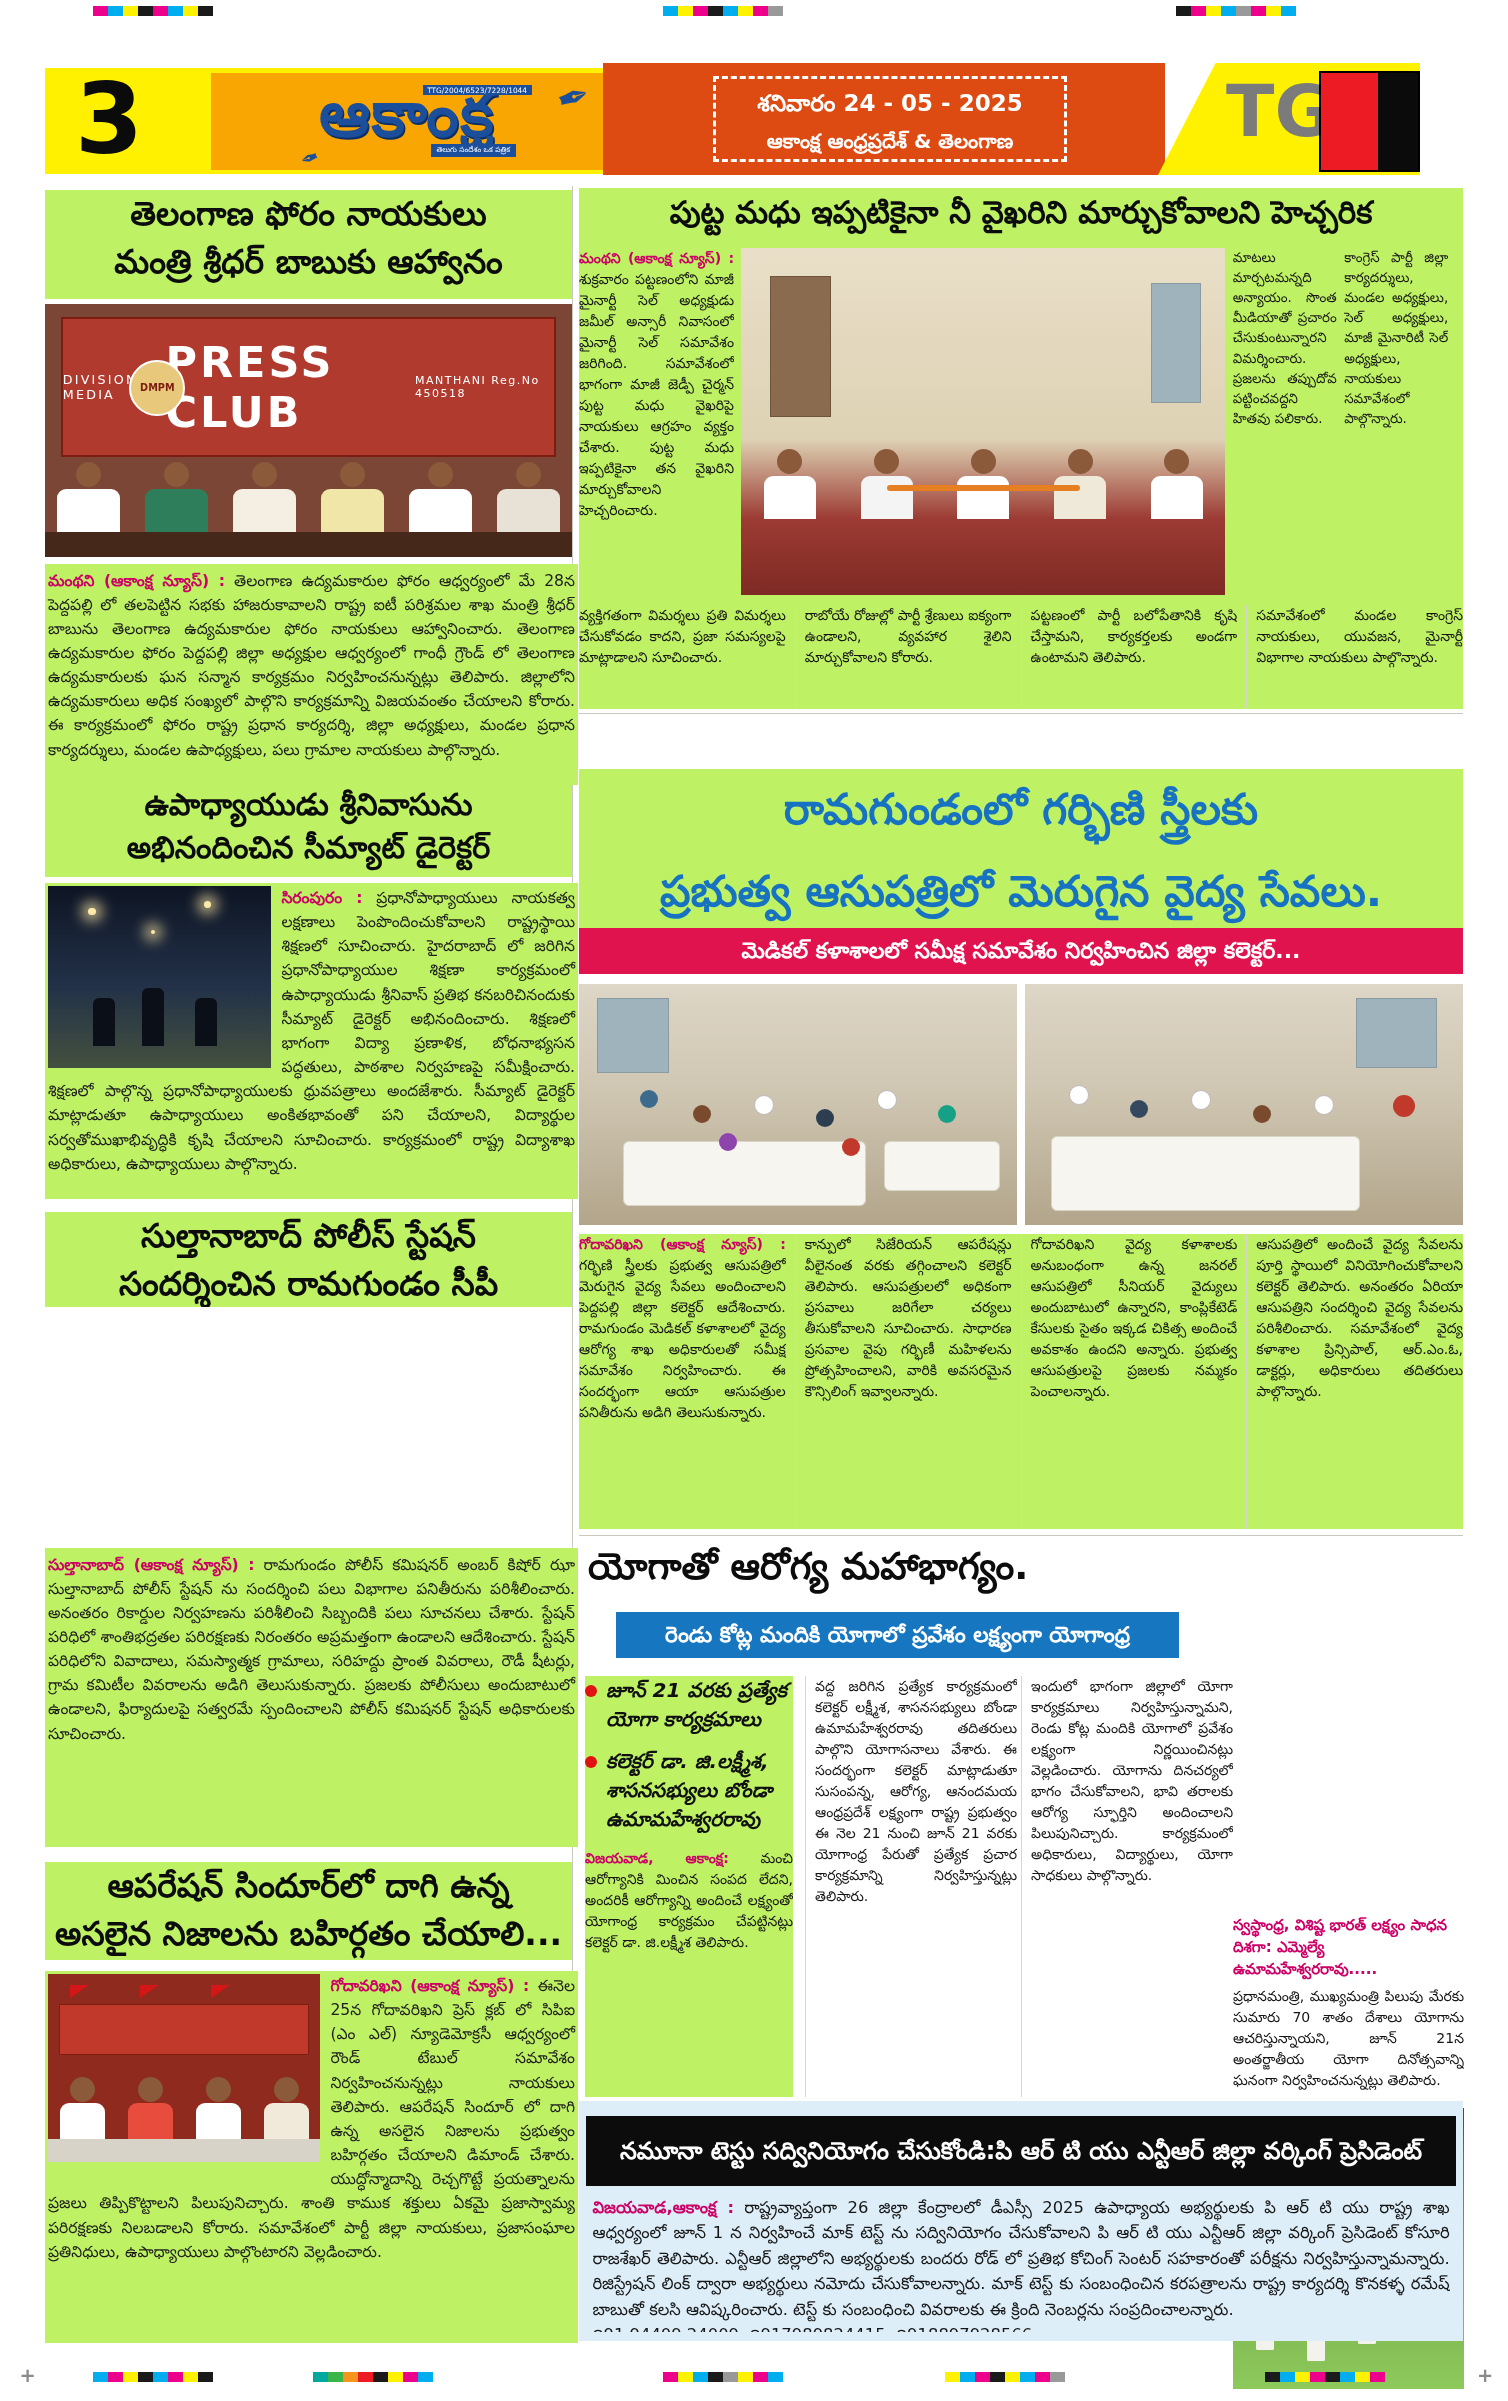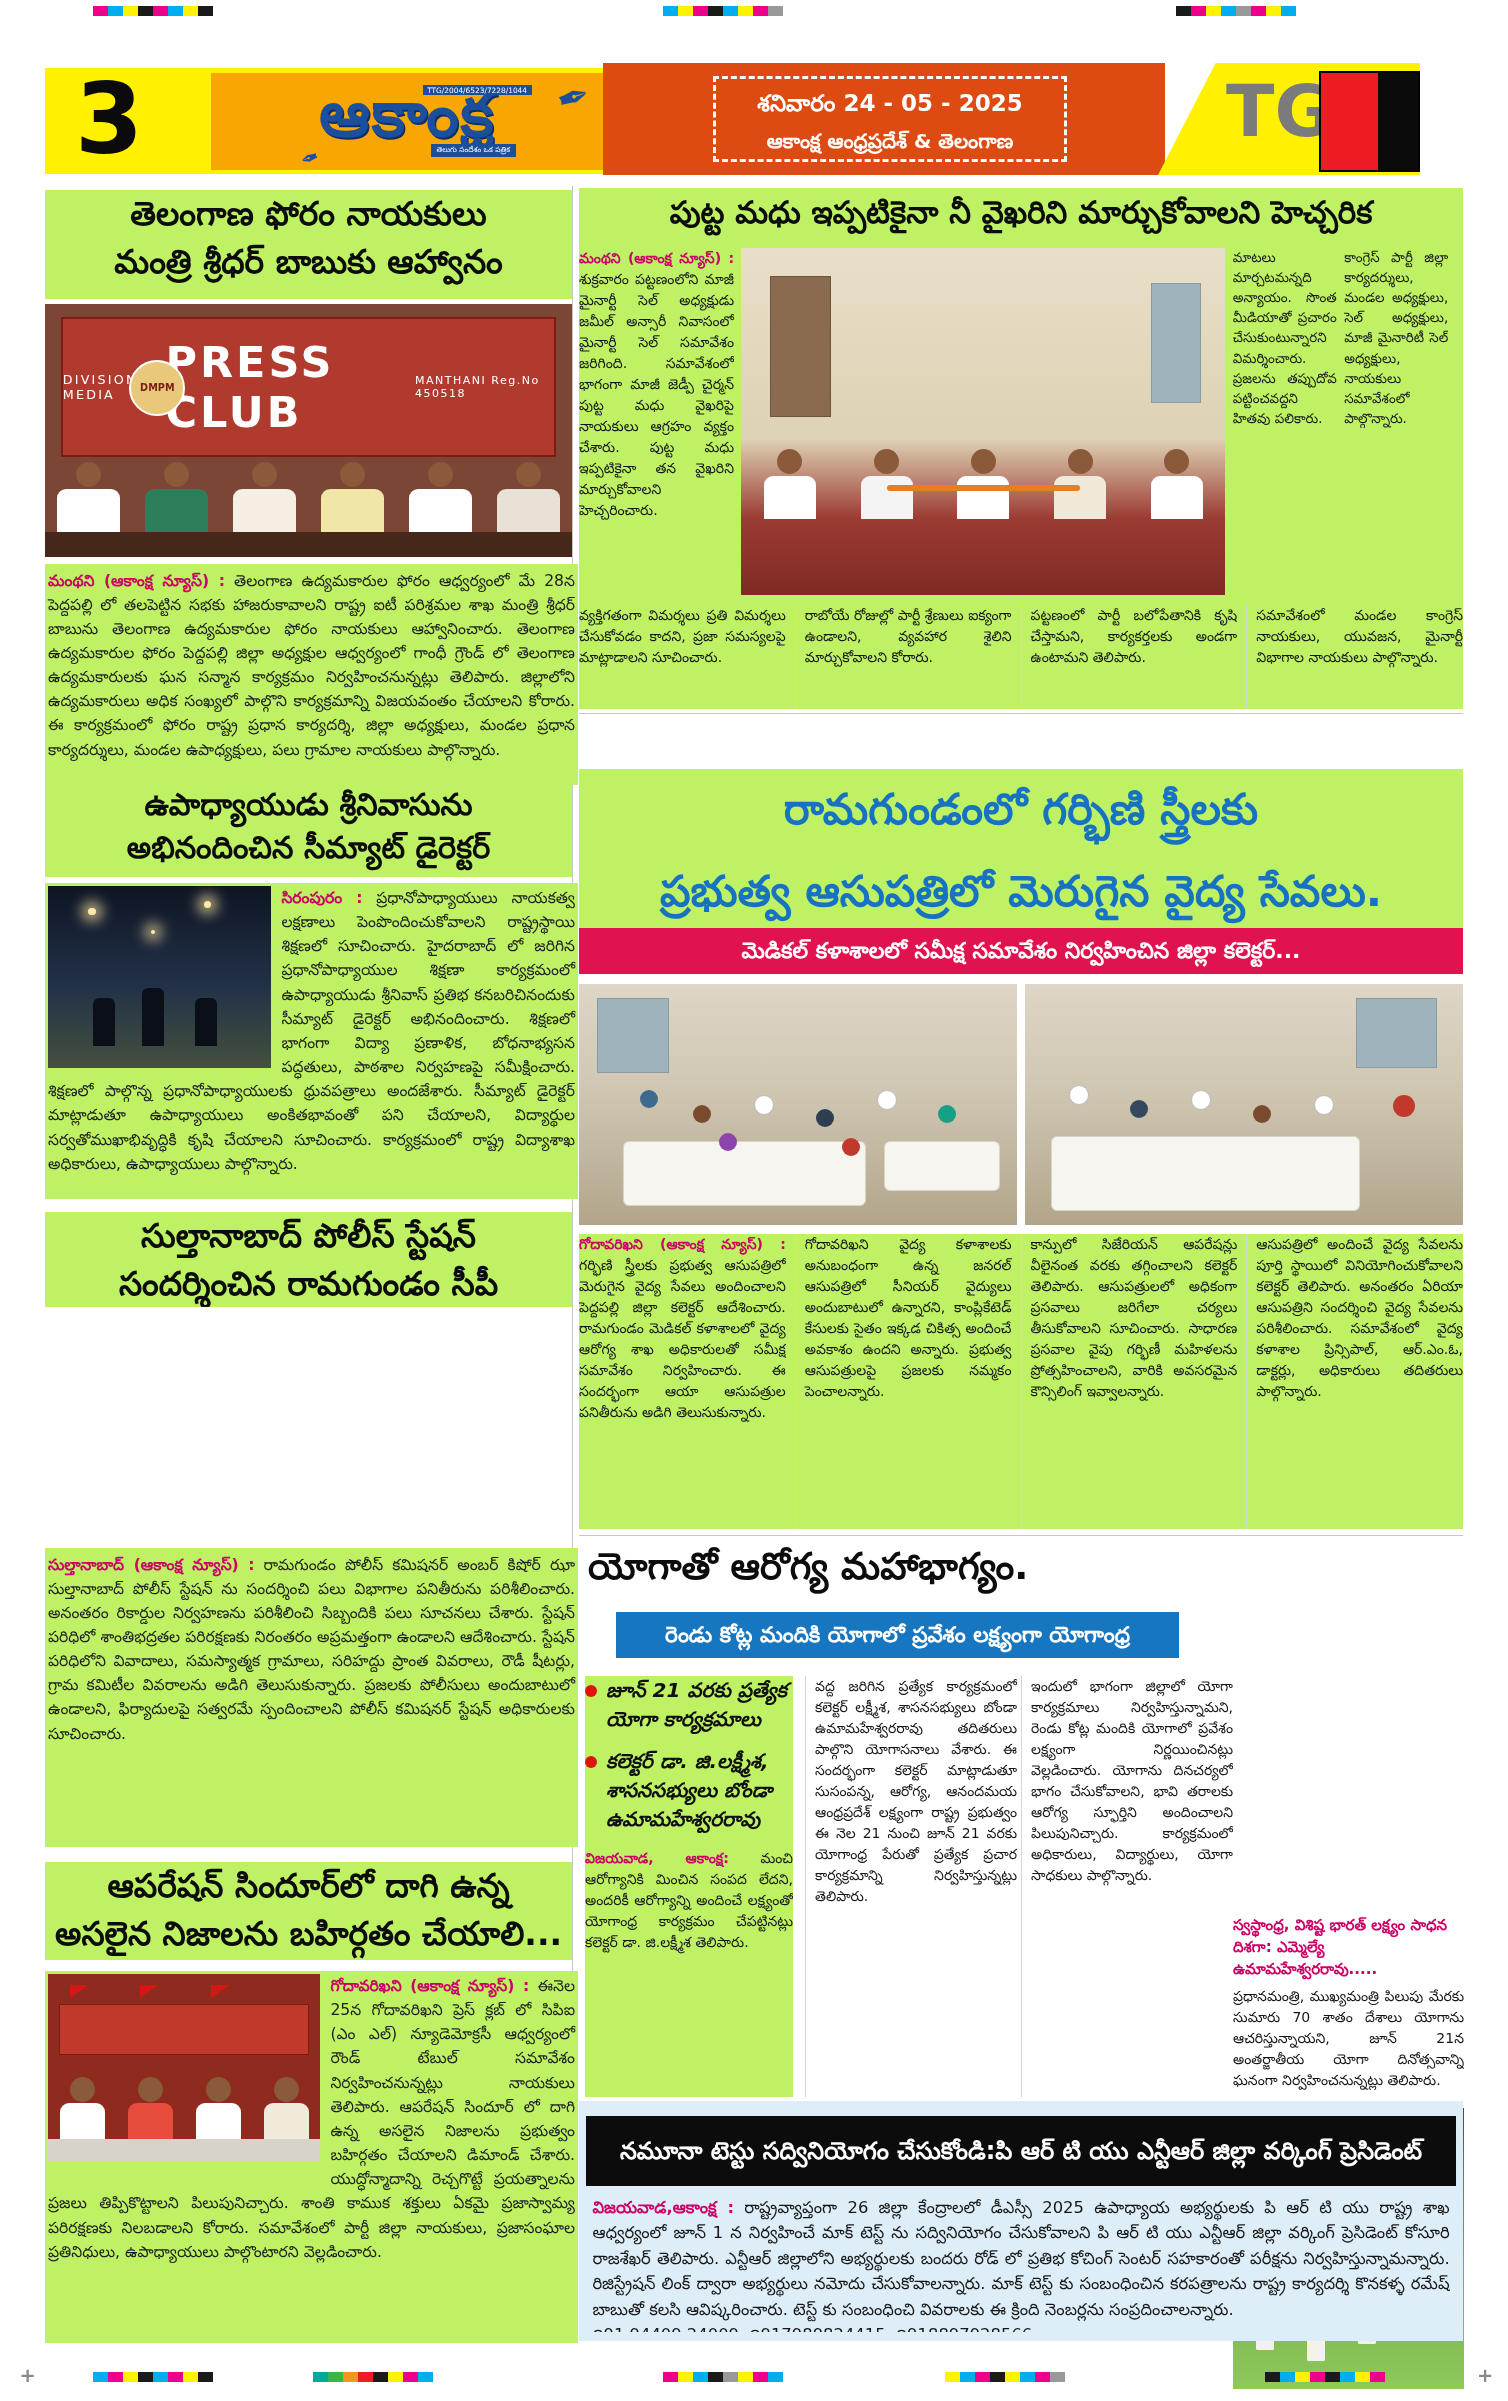--- a/index.html
+++ b/index.html
@@ -372,22 +372,22 @@
       <span class="dot" style="left:66%;top:46%;background:#ffffff;border:0.7px solid #bbb;"></span>
       <span class="dot" style="left:84%;top:46%;width:22px;height:22px;background:#c0392b;"></span>
     </div>
   </div>
 
   <div class="abs panel colwrap" style="left:579px;top:1234px;width:884px;height:295px;">
     <div class="textcol small" style="flex:1;">
       <span class="dateline">గోదావరిఖని (ఆకాంక్ష న్యూస్) :</span>
       <span>గర్భిణి స్త్రీలకు ప్రభుత్వ ఆసుపత్రిలో మెరుగైన వైద్య సేవలు అందించాలని పెద్దపల్లి జిల్లా కలెక్టర్ ఆదేశించారు. రామగుండం మెడికల్ కళాశాలలో వైద్య ఆరోగ్య శాఖ అధికారులతో సమీక్ష సమావేశం నిర్వహించారు. ఈ సందర్భంగా ఆయా ఆసుపత్రుల పనితీరును అడిగి తెలుసుకున్నారు.</span>
     </div>
+    <div class="textcol small" style="flex:1;">కాన్పులో సిజేరియన్ ఆపరేషన్లు వీలైనంత వరకు తగ్గించాలని కలెక్టర్ తెలిపారు. ఆసుపత్రులలో అధికంగా ప్రసవాలు జరిగేలా చర్యలు తీసుకోవాలని సూచించారు. సాధారణ ప్రసవాల వైపు గర్భిణీ మహిళలను ప్రోత్సహించాలని, వారికి అవసరమైన కౌన్సిలింగ్ ఇవ్వాలన్నారు.</div>
     <div class="textcol small" style="flex:1;">గోదావరిఖని వైద్య కళాశాలకు అనుబంధంగా ఉన్న జనరల్ ఆసుపత్రిలో సీనియర్ వైద్యులు అందుబాటులో ఉన్నారని, కాంప్లికేటెడ్ కేసులకు సైతం ఇక్కడ చికిత్స అందించే అవకాశం ఉందని అన్నారు. ప్రభుత్వ ఆసుపత్రులపై ప్రజలకు నమ్మకం పెంచాలన్నారు.</div>
-    <div class="textcol small" style="flex:1;">కాన్పులో సిజేరియన్ ఆపరేషన్లు వీలైనంత వరకు తగ్గించాలని కలెక్టర్ తెలిపారు. ఆసుపత్రులలో అధికంగా ప్రసవాలు జరిగేలా చర్యలు తీసుకోవాలని సూచించారు. సాధారణ ప్రసవాల వైపు గర్భిణీ మహిళలను ప్రోత్సహించాలని, వారికి అవసరమైన కౌన్సిలింగ్ ఇవ్వాలన్నారు.</div>
     <div class="textcol small" style="flex:1;">ఆసుపత్రిలో అందించే వైద్య సేవలను పూర్తి స్థాయిలో వినియోగించుకోవాలని కలెక్టర్ తెలిపారు. అనంతరం ఏరియా ఆసుపత్రిని సందర్శించి వైద్య సేవలను పరిశీలించారు. సమావేశంలో వైద్య కళాశాల ప్రిన్సిపాల్, ఆర్.ఎం.ఓ, డాక్టర్లు, అధికారులు తదితరులు పాల్గొన్నారు.</div>
   </div>
 
   <div class="hrule" style="left:579px;top:1535px;width:884px;"></div>
 
   <div class="abs hl" style="left:588px;top:1545px;width:521px;height:63px;font-size:37px;text-align:left;">యోగాతో ఆరోగ్య మహాభాగ్యం.</div>
   <div class="abs bluebar" style="left:579px;top:1612px;width:563px;height:46px;font-size:21.6px;line-height:46px;margin-left:37px;">రెండు కోట్ల మందికి యోగాలో ప్రవేశం లక్ష్యంగా యోగాంధ్ర</div>
 
   <div class="abs photo yoga" style="left:1233px;top:1627px;width:231px;height:281px;">
     <span class="yfig" style="left:10%;bottom:14%;"></span>

